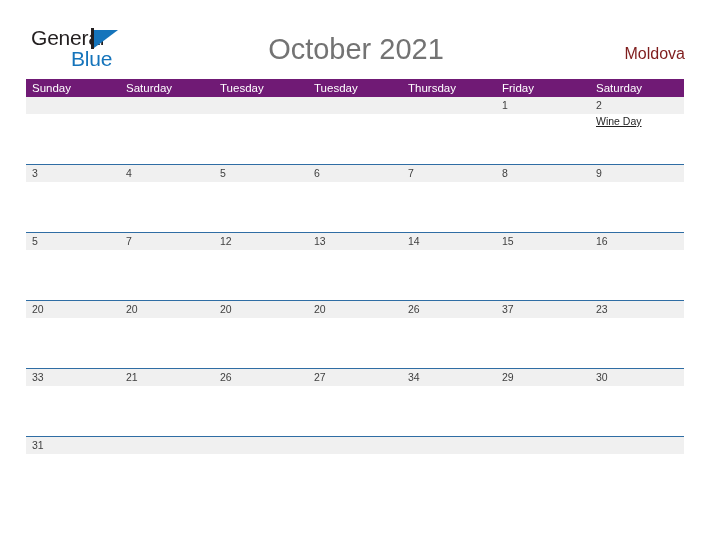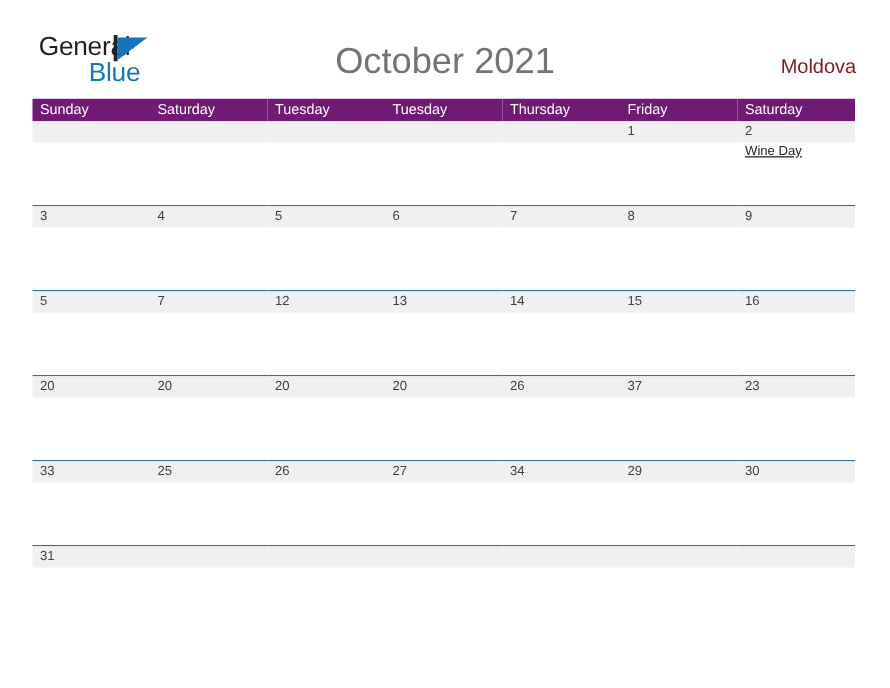--- a/index.html
+++ b/index.html
@@ -342,21 +342,21 @@
         </td>
       </tr>
       <tr class="week-row">
         <td>
           <div class="daycell">
             <div class="daynum-band">33</div>
           </div>
         </td>
         <td>
           <div class="daycell">
-            <div class="daynum-band">25</div>
+            <div class="daynum-band">21</div>
           </div>
         </td>
         <td>
           <div class="daycell">
             <div class="daynum-band">26</div>
           </div>
         </td>
         <td>
           <div class="daycell">
             <div class="daynum-band">27</div>

